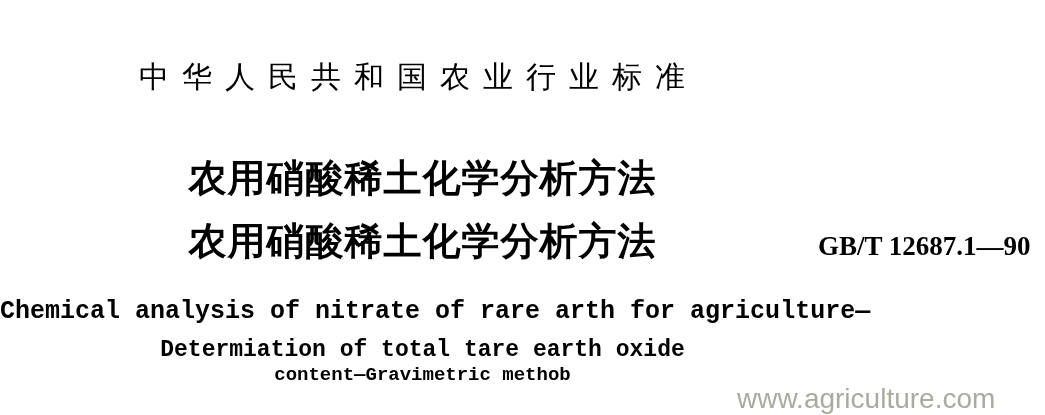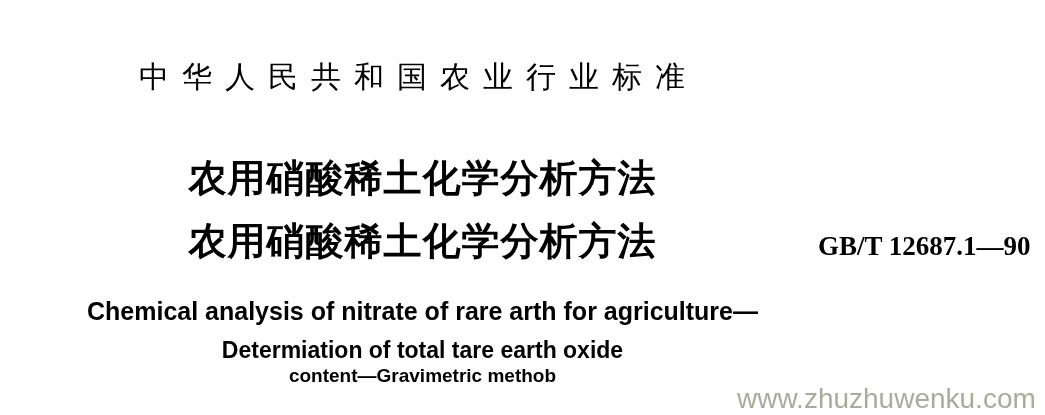--- a/index.html
+++ b/index.html
@@ -54,21 +54,21 @@
     line-height: 1;
     white-space: nowrap;
     margin-top: 28px;
   }
   
   .title-en {
     position: absolute;
     left: 0;
     width: 845px;
     text-align: center;
-    font-family: Liberation Sans, sans-serif;
+    font-family: Liberation Mono, monospace;
     font-weight: bold;
     line-height: 1;
     white-space: nowrap;
   }
   .title-en.line1 { top: 299px; font-size: 25px; }
   .title-en.line2 { top: 339px; font-size: 23px; }
   .title-en.line3 { top: 366px; font-size: 19px; }
   
   .watermark {
     position: absolute;
@@ -94,15 +94,15 @@
   <div class="title-cn line2">农用硝酸稀土化学分析方法</div>
 
   <div class="std-number">GB/T 12687.1—90</div>
 
   <div class="title-en line1">Chemical analysis of nitrate of rare arth for agriculture—</div>
 
   <div class="title-en line2">Determiation of total tare earth oxide</div>
 
   <div class="title-en line3">content—Gravimetric methob</div>
 
-  <div class="watermark">www.zhuzhuwenku.com</div>
+  <div class="watermark">www.agriculture.com</div>
 
 </div>
 
 </body></html>

